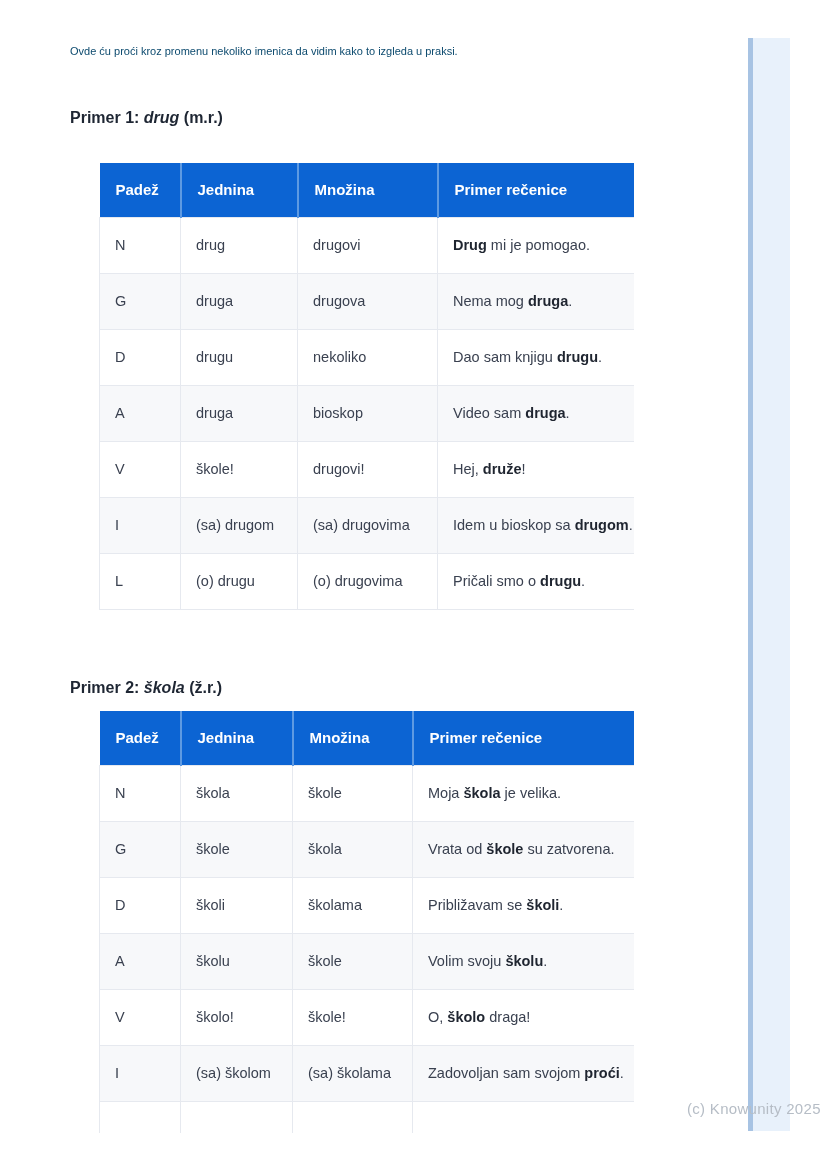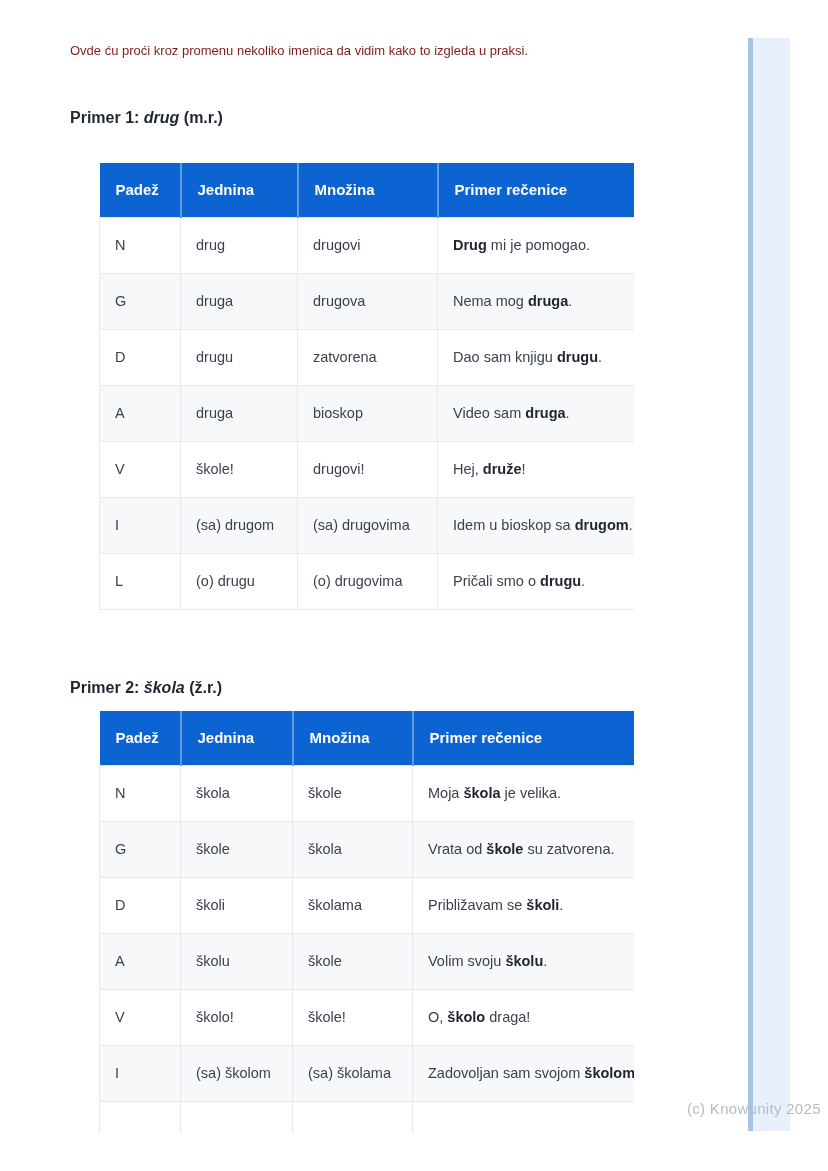--- a/index.html
+++ b/index.html
@@ -12,23 +12,23 @@
     height: 1171px;
     background: #ffffff;
     overflow: hidden;
   }
 
   .intro {
     position: absolute;
     left: 70px;
     top: 36px;
     width: 563px;
-    font-size: 13px;
+    font-size: 11px;
     line-height: 30px;
-    color: #7f1d1d;
+    color: #0c4a6e;
     text-align: justify;
   }
 
   .example-heading {
     position: absolute;
     left: 70px;
     width: 563px;
     font-size: 16px;
     line-height: 22px;
     font-weight: 700;
@@ -135,21 +135,21 @@
           </tr>
           <tr>
             <td>G</td>
             <td>druga</td>
             <td>drugova</td>
             <td><span>Nema mog </span><strong>druga</strong><span>.</span></td>
           </tr>
           <tr>
             <td>D</td>
             <td>drugu</td>
-            <td>zatvorena</td>
+            <td>nekoliko</td>
             <td><span>Dao sam knjigu </span><strong>drugu</strong><span>.</span></td>
           </tr>
           <tr>
             <td>A</td>
             <td>druga</td>
             <td>bioskop</td>
             <td><span>Video sam </span><strong>druga</strong><span>.</span></td>
           </tr>
           <tr>
             <td>V</td>
@@ -221,21 +221,21 @@
           <tr>
             <td>V</td>
             <td>školo!</td>
             <td>škole!</td>
             <td><span>O, </span><strong>školo</strong><span> draga!</span></td>
           </tr>
           <tr>
             <td>I</td>
             <td>(sa) školom</td>
             <td>(sa) školama</td>
-            <td><span>Zadovoljan sam svojom </span><strong>školom</strong><span>.</span></td>
+            <td><span>Zadovoljan sam svojom </span><strong>proći</strong><span>.</span></td>
           </tr>
           <tr>
             <td></td>
             <td></td>
             <td></td>
             <td></td>
           </tr>
         </tbody>
       </table>
     </div>

